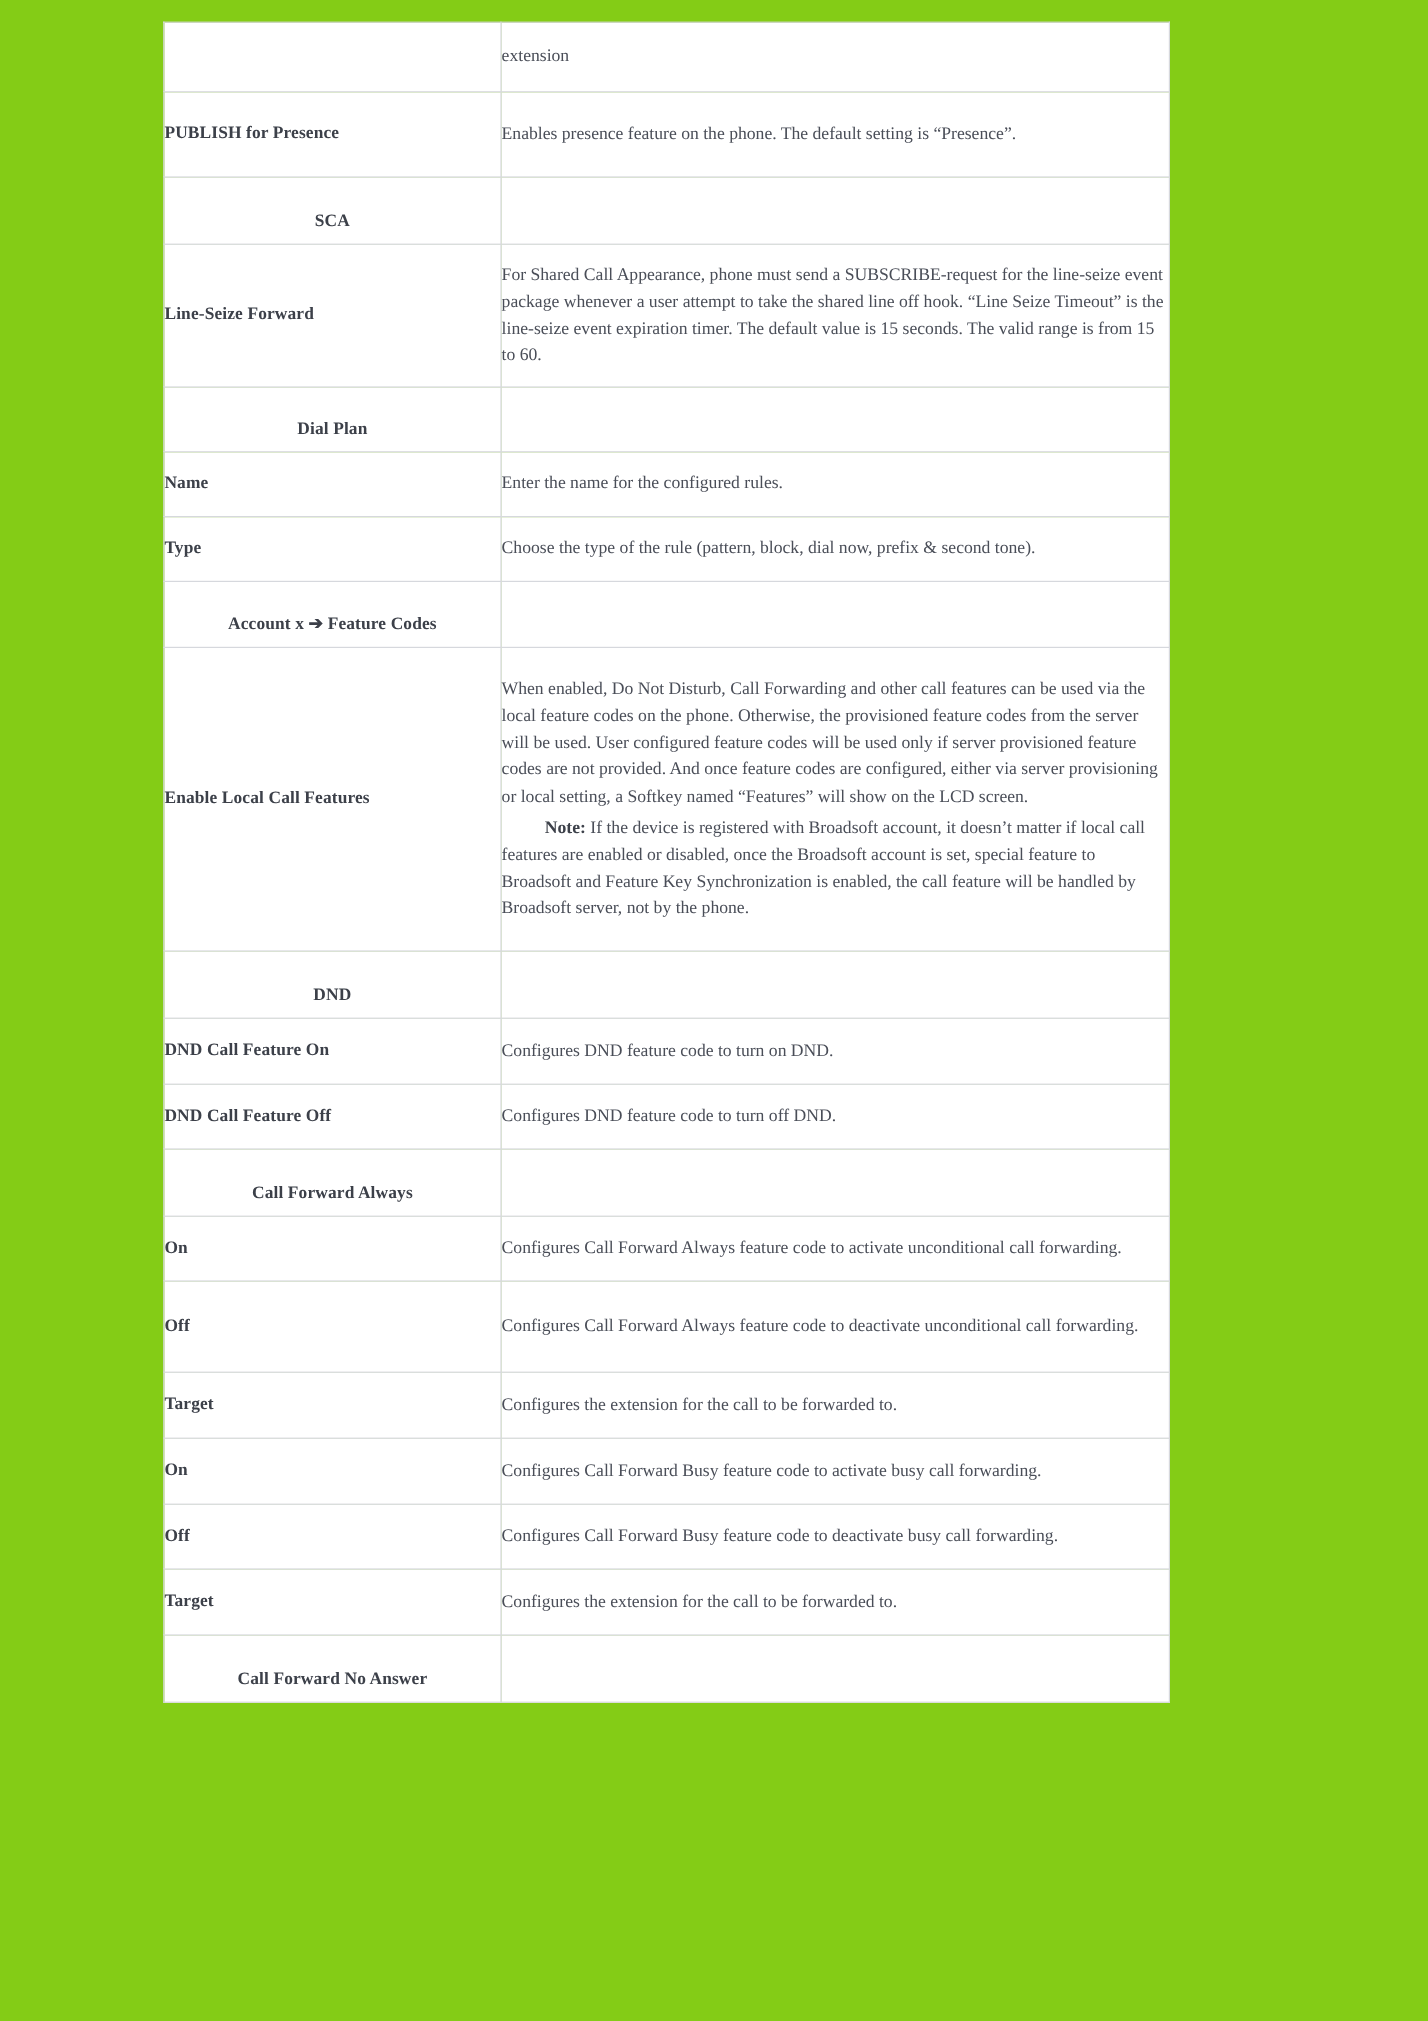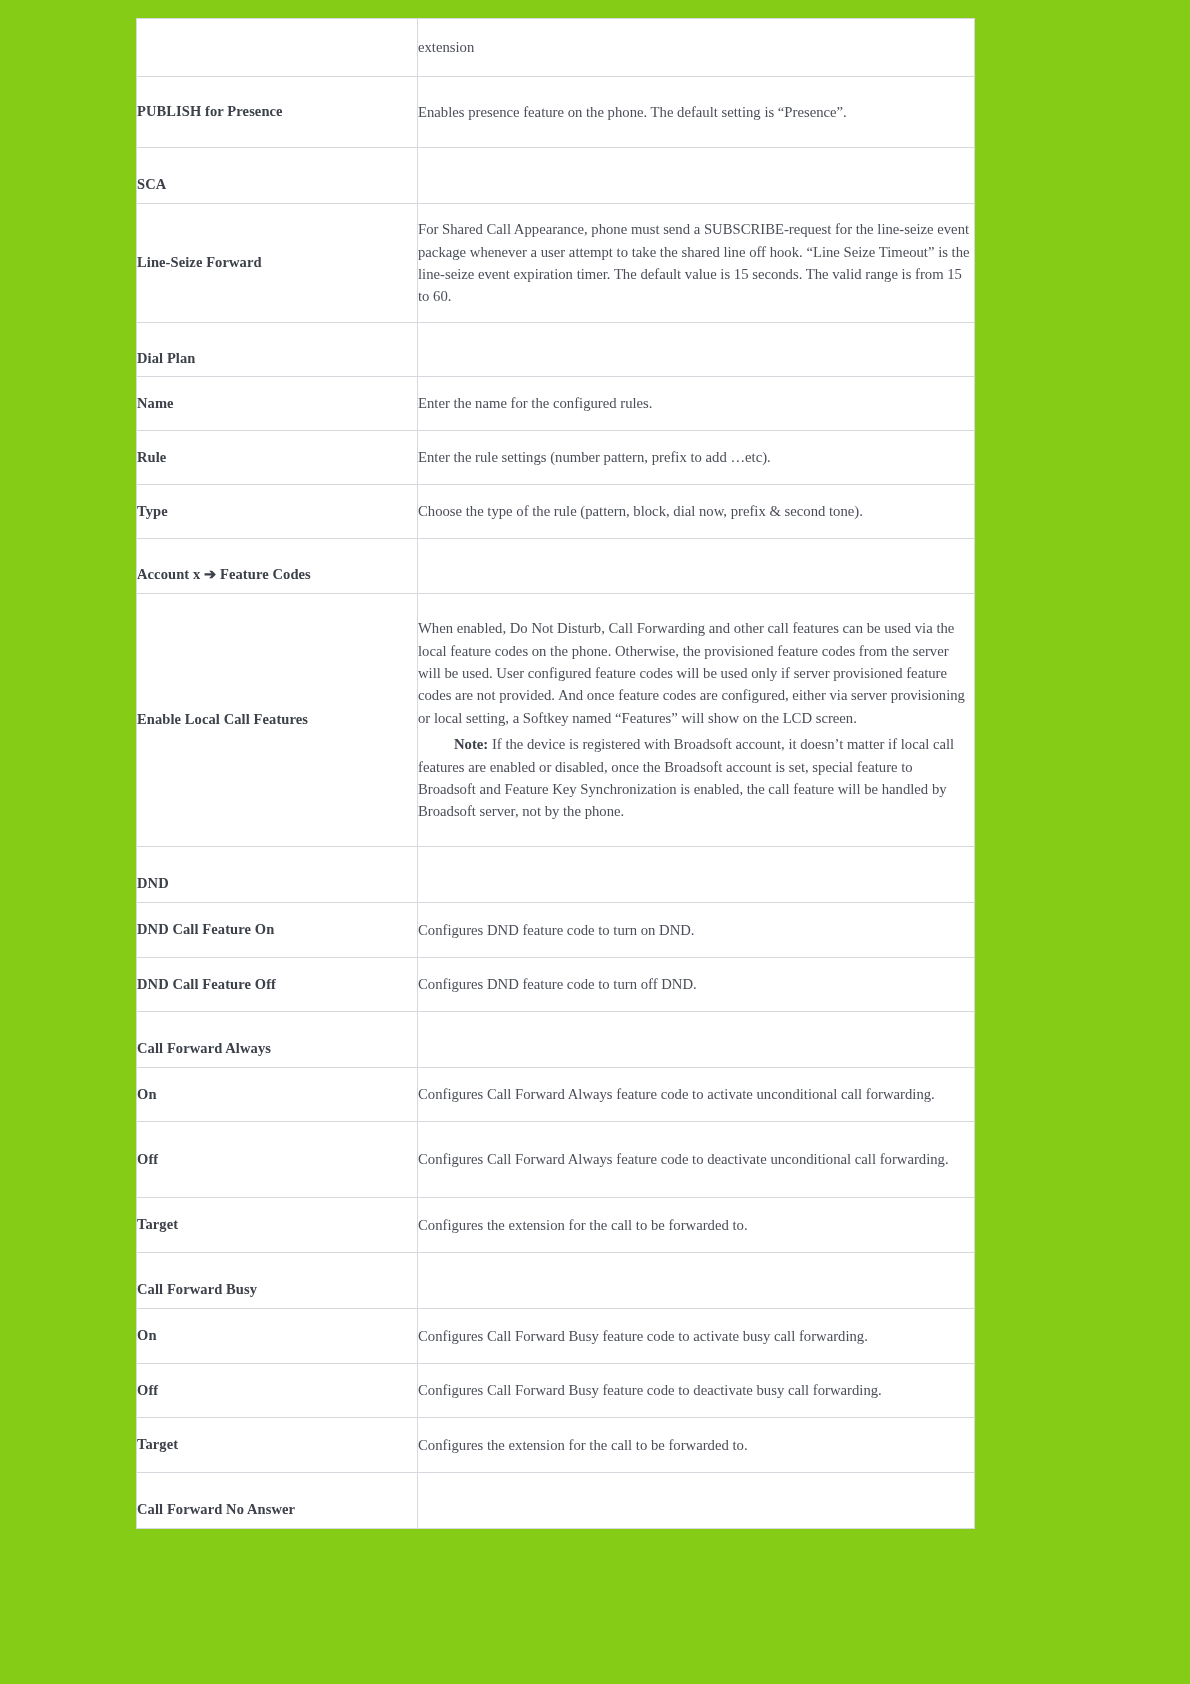--- a/index.html
+++ b/index.html
@@ -64,20 +64,21 @@
     margin-bottom: 0;
   }
   .cell-desc .note-lead {
     font-weight: bold;
     color: #3c4049;
     margin-left: 36px;
   }
   
   tr.section td.cell-label {
     padding-top: 18px;
+    text-align: center;
   }
   tr.section td.cell-desc-empty {
     border-left: none;
   }
   td.cell-desc-empty {
     background: #ffffff;
   }
   .continued-top td {
     border-top: none;
   }
@@ -111,24 +112,20 @@
           </tr>
           <tr class="section" style="height: 54px;">
             <td class="cell-label"><span>Dial Plan</span></td>
             <td class="cell-desc cell-desc-empty"></td>
           </tr>
           <tr style="height: 54px;">
             <td class="cell-label"><span>Name</span></td>
             <td class="cell-desc"><span>Enter the name for the configured rules.</span></td>
           </tr>
           <tr style="height: 54px;">
-            <td class="cell-label"><span>Rule</span></td>
-            <td class="cell-desc"><span>Enter the rule settings (number pattern, prefix to add …etc).</span></td>
-          </tr>
-          <tr style="height: 54px;">
             <td class="cell-label"><span>Type</span></td>
             <td class="cell-desc"><span>Choose the type of the rule (pattern, block, dial now, prefix &amp; second tone).</span></td>
           </tr>
           <tr class="section" style="height: 55px;">
             <td class="cell-label"><span>Account x ➔ Feature Codes</span></td>
             <td class="cell-desc cell-desc-empty"></td>
           </tr>
           <tr style="height: 253px;">
             <td class="cell-label"><span>Enable Local Call Features</span></td>
             <td class="cell-desc">
@@ -157,24 +154,20 @@
             <td class="cell-desc"><span>Configures Call Forward Always feature code to activate unconditional call forwarding.</span></td>
           </tr>
           <tr style="height: 76px;">
             <td class="cell-label"><span>Off</span></td>
             <td class="cell-desc"><span>Configures Call Forward Always feature code to deactivate unconditional call forwarding.</span></td>
           </tr>
           <tr style="height: 55px;">
             <td class="cell-label"><span>Target</span></td>
             <td class="cell-desc"><span>Configures the extension for the call to be forwarded to.</span></td>
           </tr>
-          <tr class="section" style="height: 56px;">
-            <td class="cell-label"><span>Call Forward Busy</span></td>
-            <td class="cell-desc cell-desc-empty"></td>
-          </tr>
           <tr style="height: 55px;">
             <td class="cell-label"><span>On</span></td>
             <td class="cell-desc"><span>Configures Call Forward Busy feature code to activate busy call forwarding.</span></td>
           </tr>
           <tr style="height: 54px;">
             <td class="cell-label"><span>Off</span></td>
             <td class="cell-desc"><span>Configures Call Forward Busy feature code to deactivate busy call forwarding.</span></td>
           </tr>
           <tr style="height: 55px;">
             <td class="cell-label"><span>Target</span></td>

